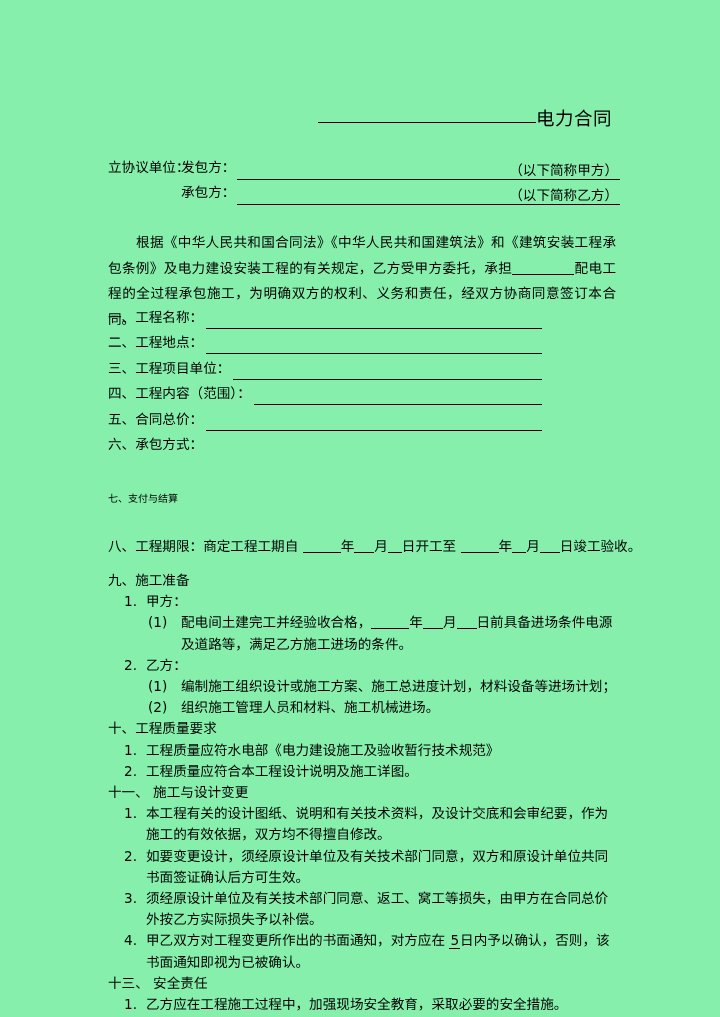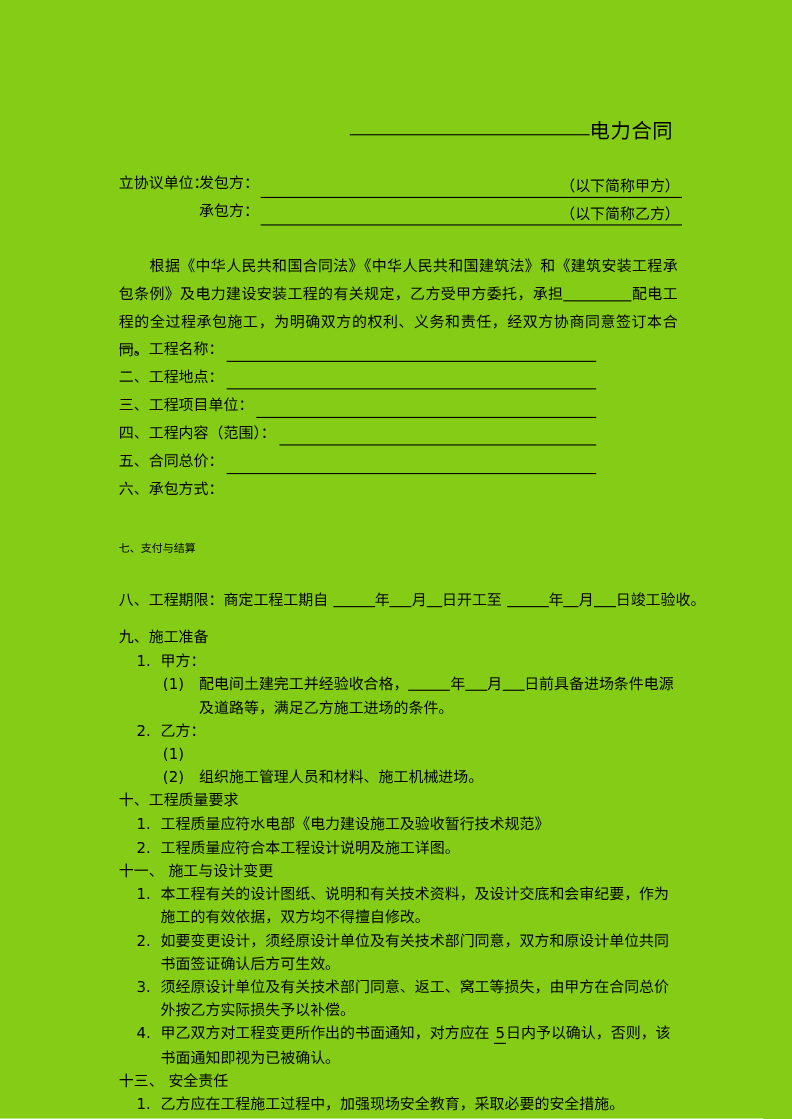--- a/index.html
+++ b/index.html
@@ -9,21 +9,21 @@
     background: #ffffff;
   }
   body {
     font-family: "DejaVu Sans", "Liberation Sans", sans-serif;
     color: #000000;
   }
   #page {
     position: relative;
     width: 720px;
     height: 1017px;
-    background: #84cc16;
+    background: #86efac;
     overflow: hidden;
     box-sizing: border-box;
   }
 
   
   .title-row {
     position: absolute;
     left: 108px;
     top: 103px;
     width: 504px;
@@ -265,20 +265,21 @@
       <span class="txt"><span>配电间土建完工并经验收合格，</span><span class="inline-blank ib-38"></span><span>年</span><span class="inline-blank ib-20"></span><span>月</span><span class="inline-blank ib-20"></span><span>日前具备进场条件电源及道路等，满足乙方施工进场的条件。</span></span>
     </div>
 
     <div class="lvl2">
       <span class="num">2.</span>
       <span class="txt">乙方：</span>
     </div>
 
     <div class="lvl3">
       <span class="num">(1)</span>
+      <span class="txt">编制施工组织设计或施工方案、施工总进度计划，材料设备等进场计划；</span>
     </div>
     <div class="lvl3">
       <span class="num">(2)</span>
       <span class="txt">组织施工管理人员和材料、施工机械进场。</span>
     </div>
 
     <div class="lvl1">十、工程质量要求</div>
     <div class="lvl2">
       <span class="num">1.</span>
       <span class="txt">工程质量应符水电部《电力建设施工及验收暂行技术规范》</span>

